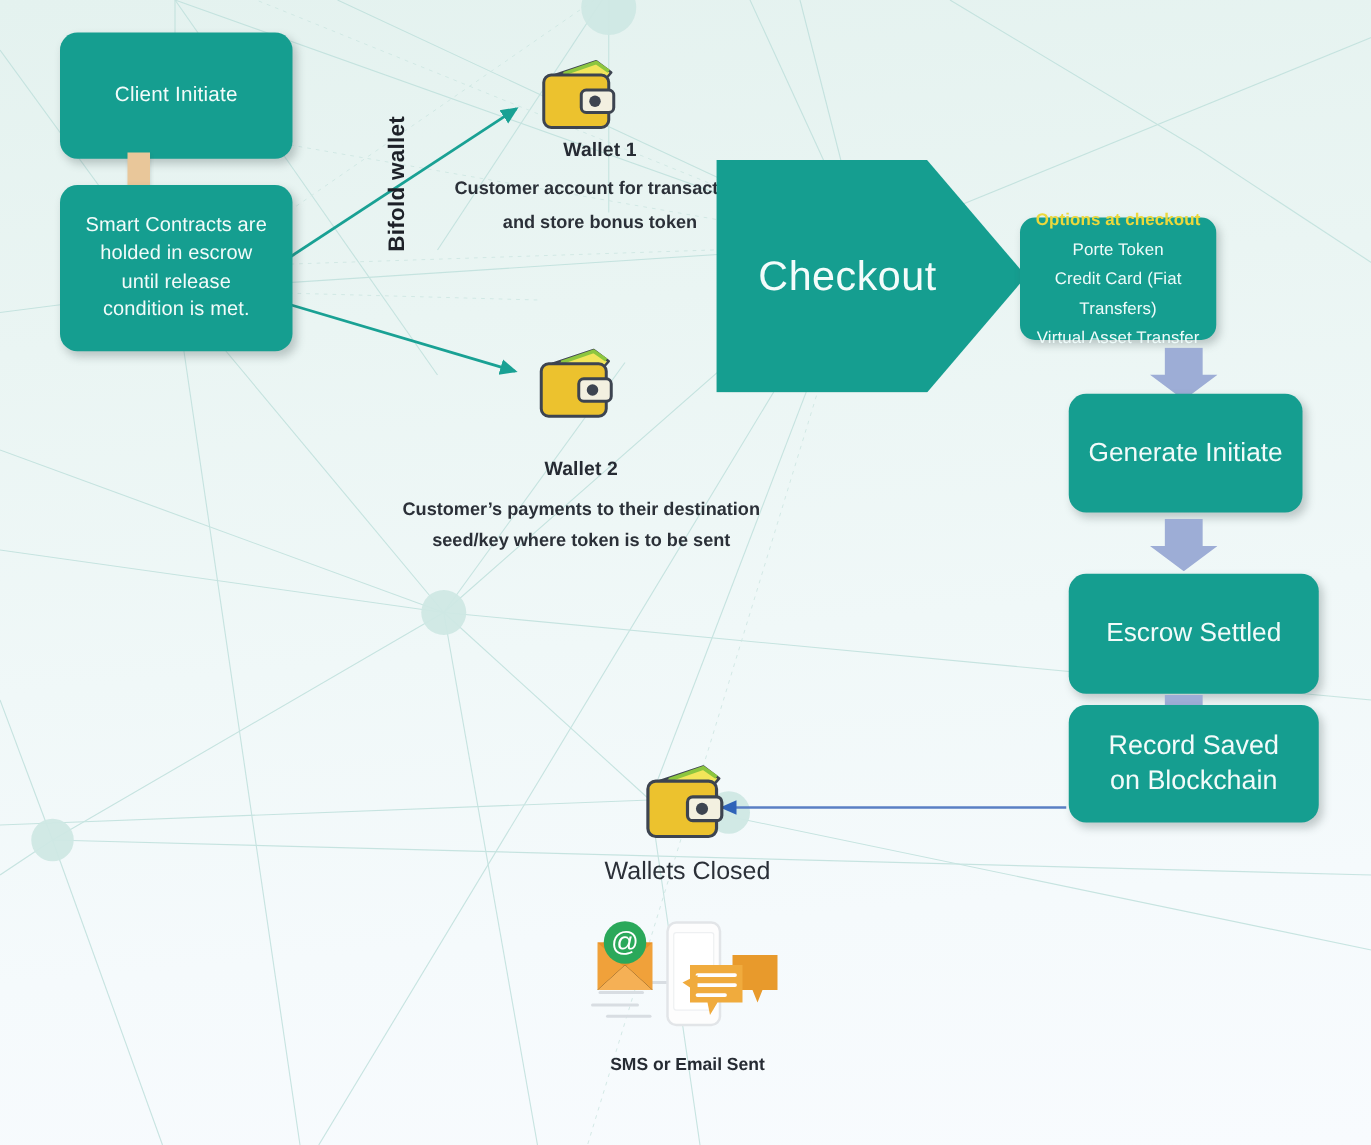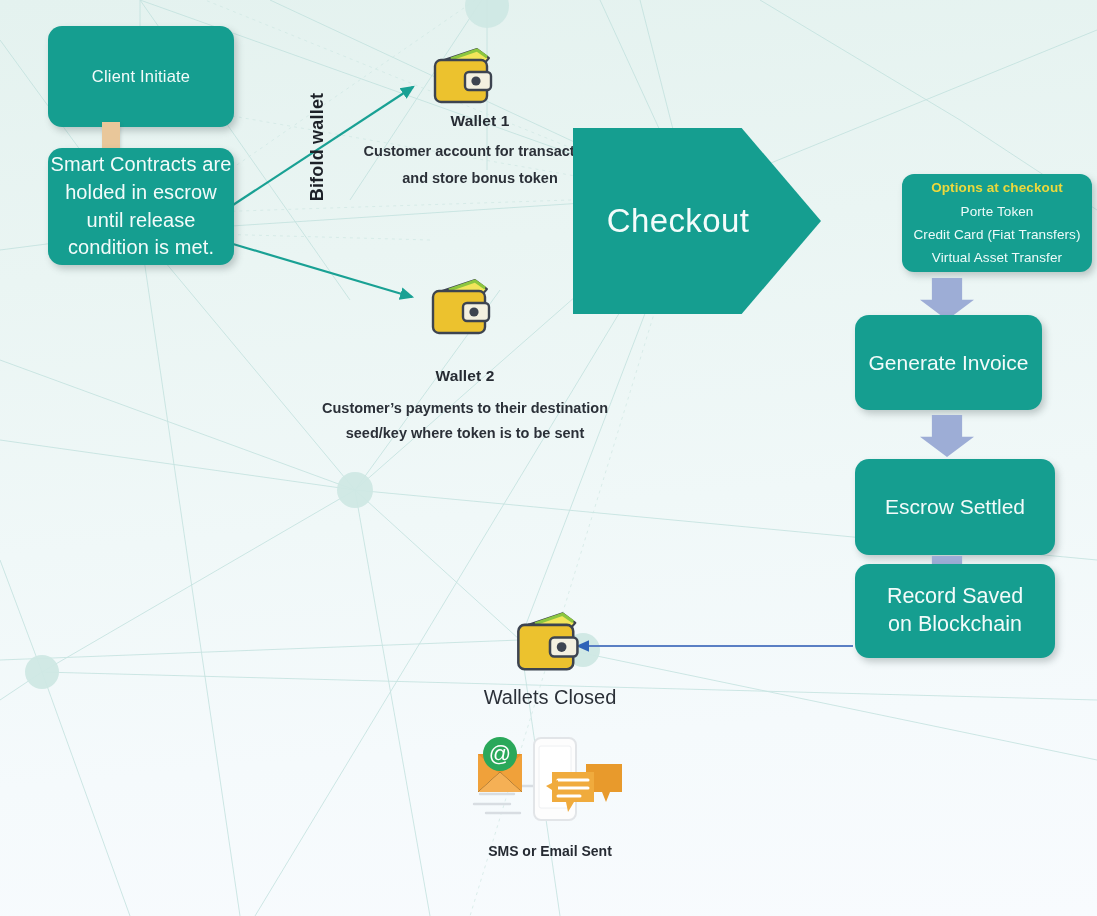--- a/index.html
+++ b/index.html
@@ -48,22 +48,22 @@
   #box-client {
     left: 48px; top: 26px;
     width: 186px; height: 101px;
     font-size: 16.5px;
     line-height: 1.42;
     letter-spacing: .2px;
   }
   
   #box-smart {
     left: 48px; top: 148px;
-    width: 186px; height: 117px;
-    font-size: 20px;
+    width: 186px; height: 133px;
+    font-size: 16px;
     line-height: 1.38;
     letter-spacing: .1px;
   }
   
   #connector-tan {
     position: absolute;
     left: 102px; top: 122px;
     width: 18px; height: 32px;
     background: #e9c79a;
     box-shadow: 1px 2px 3px rgba(60,80,80,0.18);
@@ -86,22 +86,22 @@
     display: flex;
     align-items: center;
     justify-content: center;
     color: #f3fcfb;
     font-size: 33px;
     letter-spacing: .4px;
   }
 
   
   #box-options {
-    left: 902px; top: 174px;
-    width: 190px; height: 98px;
+    left: 816px; top: 174px;
+    width: 157px; height: 98px;
     border-radius: 12px;
     padding: 4px 4px;
     font-size: 13.5px;
     line-height: 1.74;
   }
   #box-options .opt-title {
     color: #ecd83c;
     font-weight: bold;
     letter-spacing: .1px;
   }
@@ -322,21 +322,21 @@
   <div class="tealbox" id="box-options">
     <span class="line opt-title">Options at checkout</span>
     <span class="line opt-item">Porte Token</span>
     <span class="line opt-item">Credit Card (Fiat Transfers)</span>
     <span class="line opt-item">Virtual Asset Transfer</span>
   </div>
 
   <div class="down-arrow" id="arrow-1"></div>
 
   <div class="tealbox" id="box-generate">
-    <span class="line">Generate Invoice</span>
+    <span class="line">Generate Initiate</span>
   </div>
 
   <div class="down-arrow" id="arrow-2"></div>
 
   <div class="tealbox" id="box-escrow">
     <span class="line">Escrow Settled</span>
   </div>
 
   <div class="down-arrow" id="arrow-3"></div>
 

